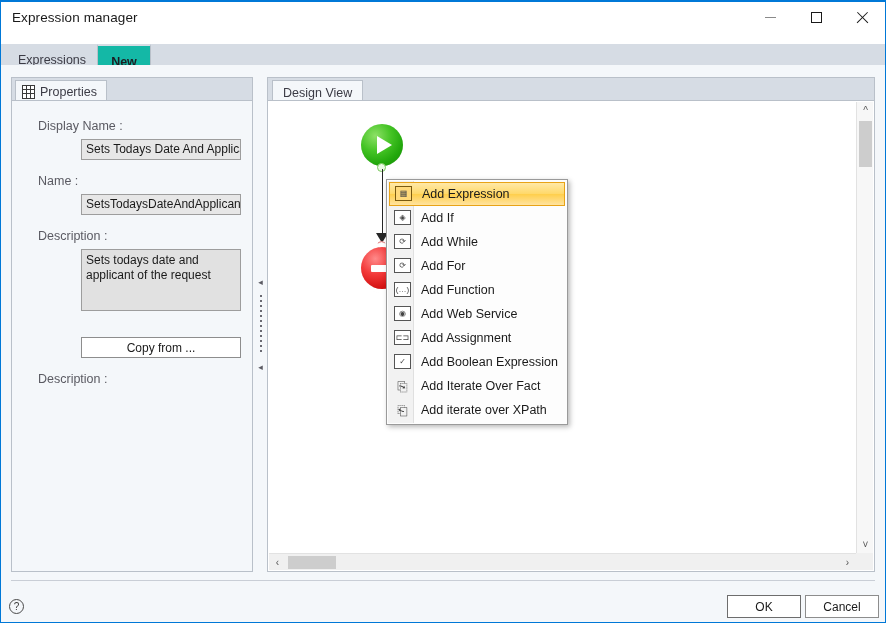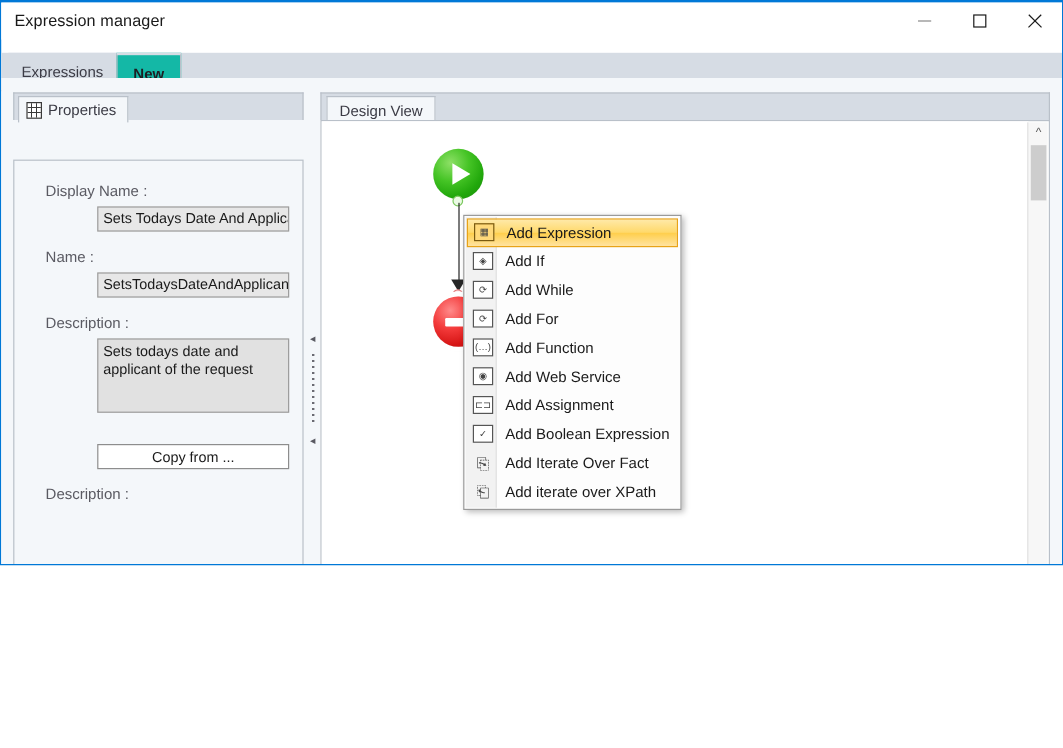--- a/index.html
+++ b/index.html
@@ -6,21 +6,21 @@
   html, body {
     margin: 0; padding: 0;
     width: 886px; height: 623px;
     overflow: hidden;
     font-family: "Liberation Sans", sans-serif;
     background: #ffffff;
   }
 
   .window {
     position: relative;
-    width: 886px; height: 471px;
+    width: 886px; height: 623px;
     background: #ffffff;
     border: 1px solid #0078d7;
     border-top-width: 2px;
     overflow: hidden;
   }
 
   
   .titlebar {
     position: absolute; left: 0; top: 0;
     width: 884px; height: 31px;
@@ -114,21 +114,20 @@
       linear-gradient(to bottom, transparent 3px, #3a3a3a 3px, #3a3a3a 4px, transparent 4px),
       linear-gradient(to bottom, transparent 7px, #3a3a3a 7px, #3a3a3a 8px, transparent 8px);
     background-color: #ffffff;
   }
   .panel-content {
     position: relative;
     height: 472px;
     background: #f4f7fa;
     border: 1px solid #b9c0c9;
     padding: 18px 14px 0 14px;
-    margin-top: 33px;
   }
   .field-label {
     font-size: 12.5px;
     color: #5a5a62;
     margin-bottom: 6px;
   }
   .field-label.indent { margin-left: 12px; }
   .text-input {
     margin-left: 55px;
     width: 160px; height: 21px;

